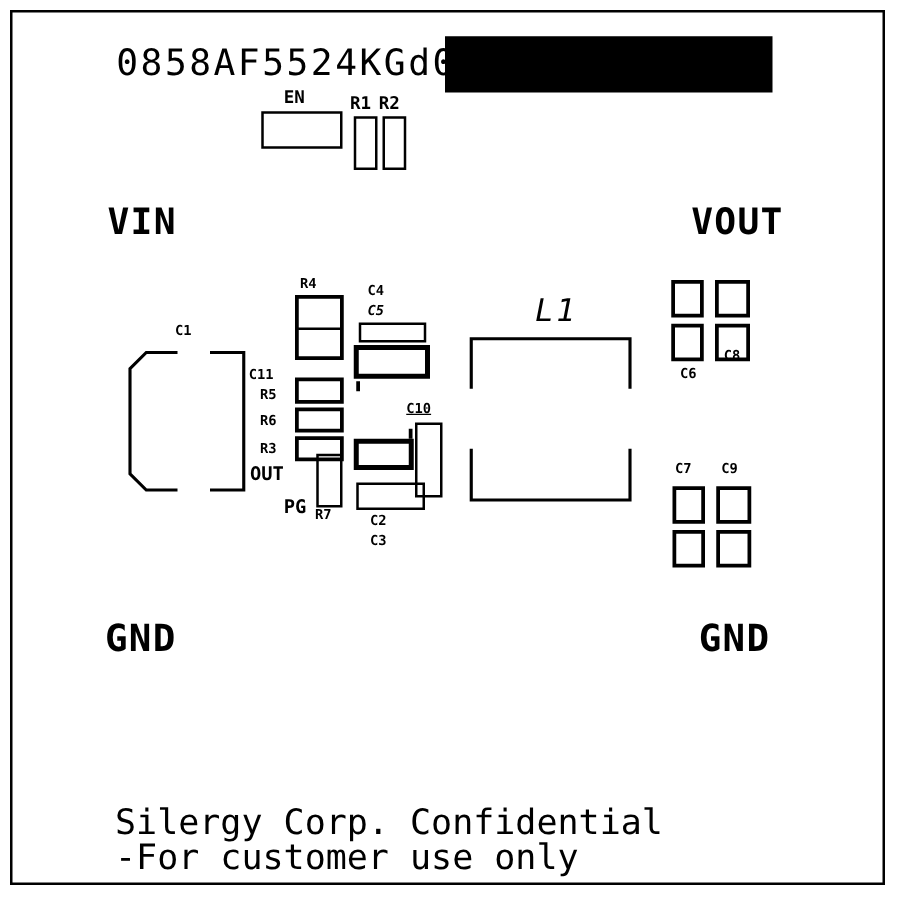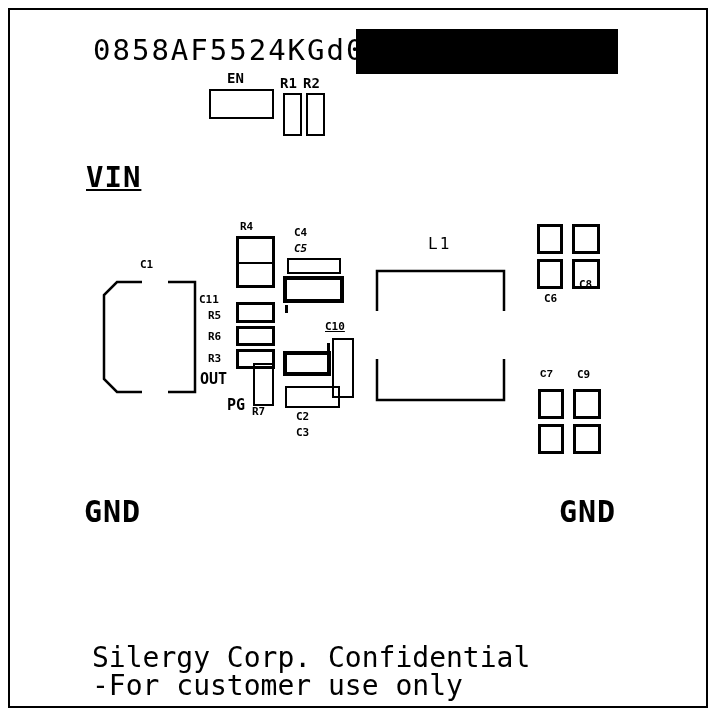--- a/index.html
+++ b/index.html
@@ -14,21 +14,21 @@
   .frame {
     position:absolute; left:8px; top:8px; width:700px; height:700px;
     border:2px solid #000; box-sizing:border-box;
   }
   .lbl { position:absolute; white-space:pre; line-height:1; }
   .big  { font-size:29px; font-weight:bold; letter-spacing:1px; }
   .plot { font-size:29px; font-weight:normal; letter-spacing:2px; }
   .foot { font-size:28px; font-weight:normal; letter-spacing:0px; }
   .comp { font-size:11px; font-weight:bold; letter-spacing:0px; }
   .tiny { font-size:15px; font-weight:bold; }
-  .l1t  { font-size:16px; font-weight:normal; letter-spacing:2px; }
+  .l1t  { font-size:25px; font-weight:normal; letter-spacing:2px;font-style:italic; }
   .rect {
     position:absolute; border:2px solid #000; box-sizing:border-box;
     background:transparent;
   }
   .mid  { border-width:3px; }
   .thick{ border-width:4px; }
   .pad2::after {
     content:''; position:absolute; left:-1px; right:-1px; top:50%;
     border-top:2px solid #000;
   }
@@ -44,21 +44,22 @@
   <div class="lbl plot" style="left:93px; top:36px;">0858AF5524KGd0</div>
   <div class="fill" style="left:356px; top:29px; width:262px; height:45px;"></div>
 
   <div class="lbl comp" style="left:227px; top:71px; font-size:14px;">EN</div>
   <div class="rect" style="left:209px; top:89px; width:65px; height:30px;"></div>
   <div class="lbl comp" style="left:280px; top:76px; font-size:14px;">R1</div>
   <div class="lbl comp" style="left:303px; top:76px; font-size:14px;">R2</div>
   <div class="rect" style="left:283px; top:93px; width:19px; height:43px;"></div>
   <div class="rect" style="left:306px; top:93px; width:19px; height:43px;"></div>
 
-  <div class="lbl big" style="left:86px; top:163px;text-decoration:underline;">VIN</div>
+  <div class="lbl big" style="left:86px; top:163px;">VIN</div>
+  <div class="lbl big" style="left:553px; top:163px;">VOUT</div>
 
   <div class="lbl comp" style="left:240px; top:221px;">R4</div>
   <div class="rect mid pad2" style="left:236px; top:236px; width:39px; height:52px;"></div>
 
   <div class="lbl comp" style="left:294px; top:227px;">C4</div>
   <div class="lbl comp" style="left:294px; top:243px;font-style:italic;">C5</div>
   <div class="rect" style="left:287px; top:258px; width:54px; height:16px;"></div>
   <div class="rect thick" style="left:283px; top:276px; width:61px; height:27px;"></div>
   <div class="fill" style="left:285px; top:305px; width:3px; height:8px;"></div>
 
@@ -96,21 +97,21 @@
     <path d="M2 92 L2 133 L129 133 L129 92" fill="none" stroke="#000" stroke-width="2.5"></path>
   </svg>
 
   <div class="rect mid" style="left:537px; top:224px; width:26px; height:30px;"></div>
   <div class="rect mid" style="left:572px; top:224px; width:28px; height:30px;"></div>
   <div class="rect mid" style="left:537px; top:259px; width:26px; height:30px;"></div>
   <div class="rect mid" style="left:572px; top:259px; width:28px; height:30px;"></div>
   <div class="lbl comp" style="left:544px; top:293px;">C6</div>
   <div class="lbl comp" style="left:579px; top:279px;">C8</div>
 
-  <div class="lbl comp" style="left:540px; top:369px;font-family:Liberation Mono, monospace;">C7</div>
+  <div class="lbl comp" style="left:540px; top:369px;">C7</div>
   <div class="lbl comp" style="left:577px; top:369px;">C9</div>
   <div class="rect mid" style="left:538px; top:389px; width:26px; height:30px;"></div>
   <div class="rect mid" style="left:573px; top:389px; width:28px; height:30px;"></div>
   <div class="rect mid" style="left:538px; top:424px; width:26px; height:30px;"></div>
   <div class="rect mid" style="left:573px; top:424px; width:28px; height:30px;"></div>
 
   <div class="lbl big" style="left:84px; top:497px; font-size:30px;">GND</div>
   <div class="lbl big" style="left:559px; top:497px; font-size:30px;">GND</div>
 
   <div class="lbl foot" style="left:92px; top:672px;">-For customer use only</div>

